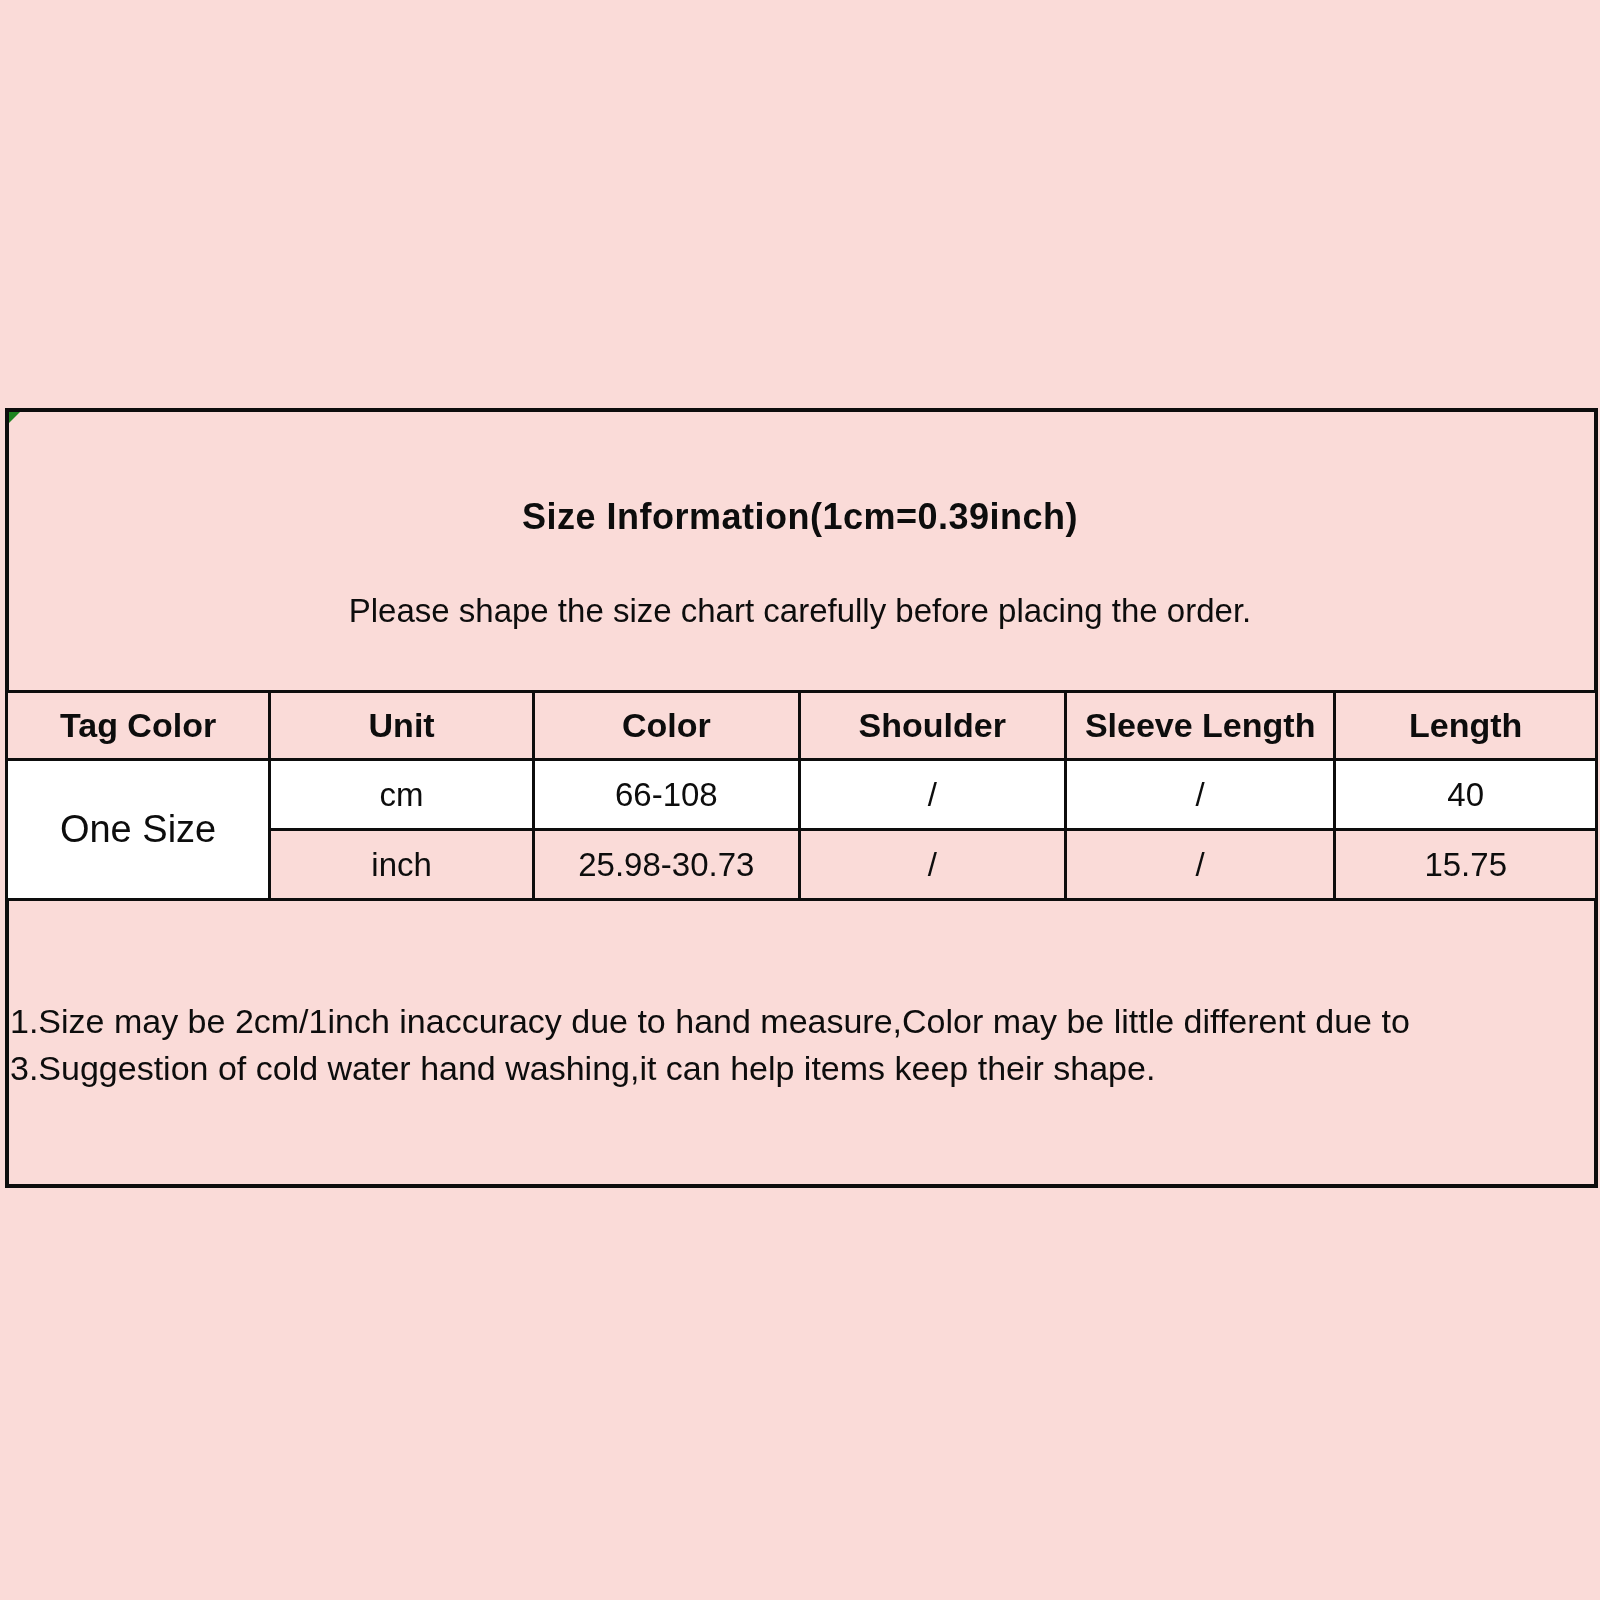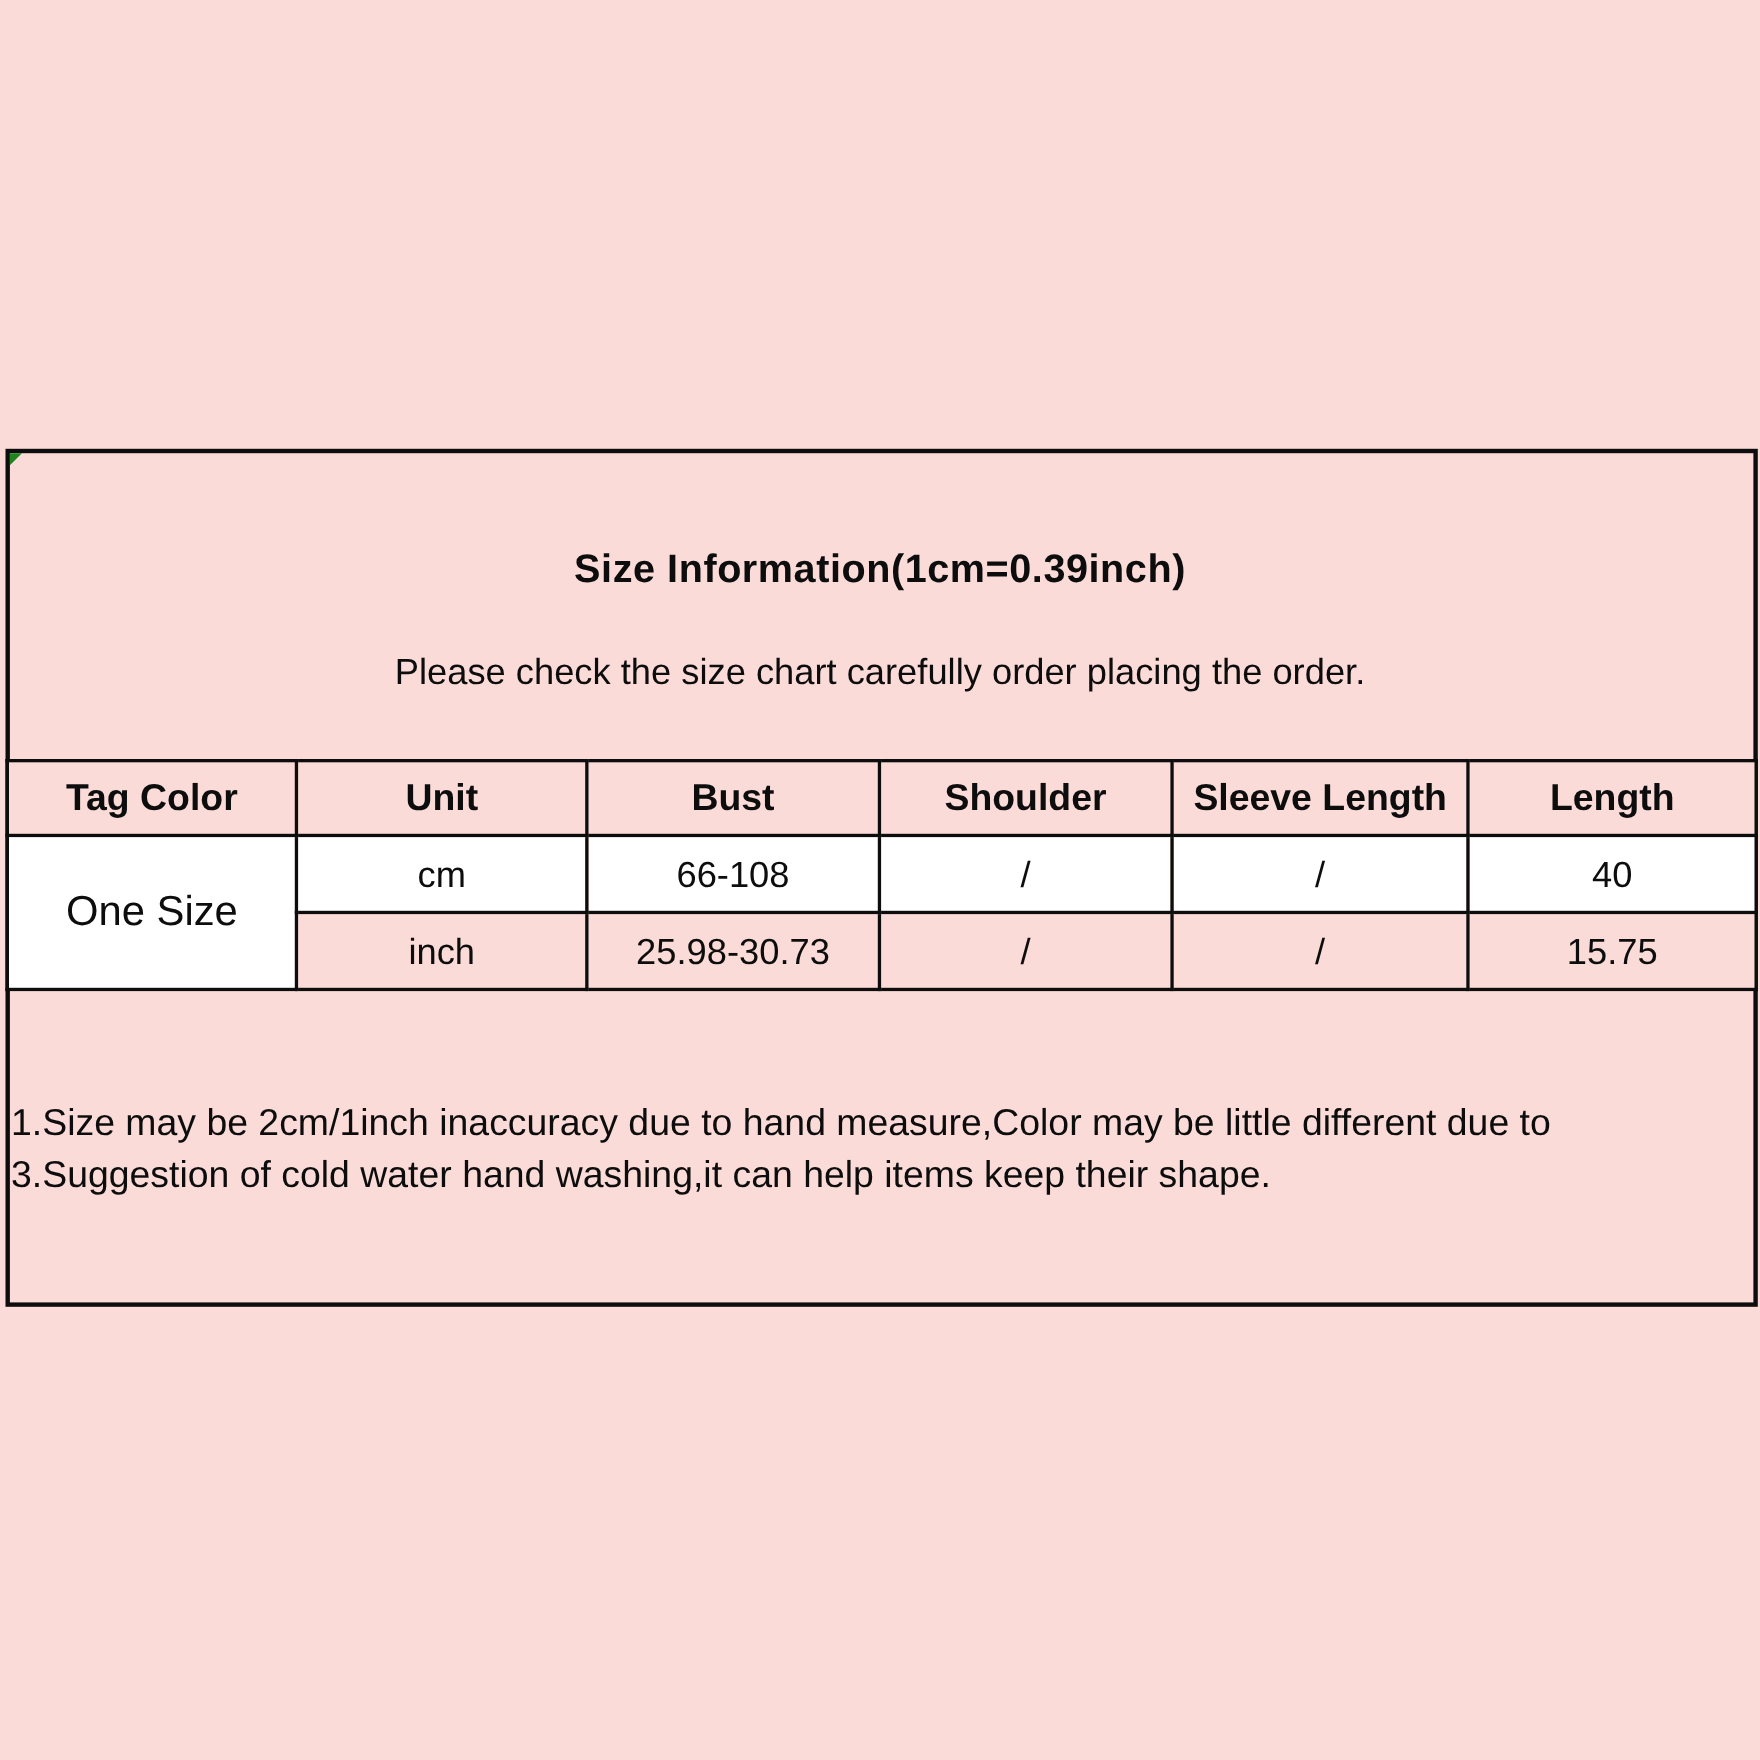--- a/index.html
+++ b/index.html
@@ -75,36 +75,36 @@
 <body>
 
 <div class="canvas">
 
   <div class="panel">
     <div class="corner-triangle"></div>
   </div>
 
   <div class="title">Size Information(1cm=0.39inch)</div>
 
-  <div class="subtitle">Please check the size chart carefully order placing the order.</div>
+  <div class="subtitle">Please shape the size chart carefully before placing the order.</div>
 
   <table class="size-table">
     <colgroup>
       <col style="width:16.55%">
         <col style="width:16.6%">
         <col style="width:16.7%">
       <col style="width:16.75%">
         <col style="width:16.95%">
         <col style="width:16.45%">
     </colgroup>
     <thead>
       <tr>
         <th>Tag Color</th>
         <th>Unit</th>
-        <th>Bust</th>
+        <th>Color</th>
         <th>Shoulder</th>
         <th>Sleeve Length</th>
         <th>Length</th>
       </tr>
     </thead>
     <tbody>
       <tr class="row-cm">
         <td class="tag-size-cell" rowspan="2">One Size</td>
         <td>cm</td>
         <td>66-108</td>

